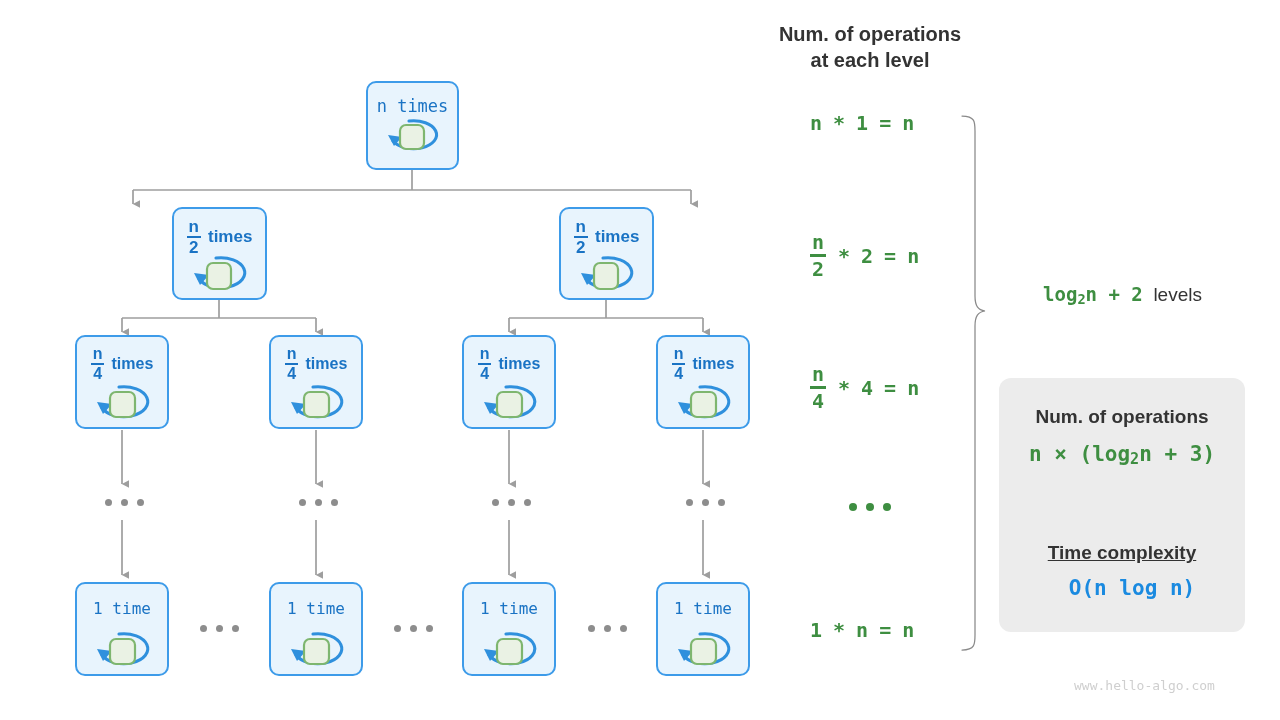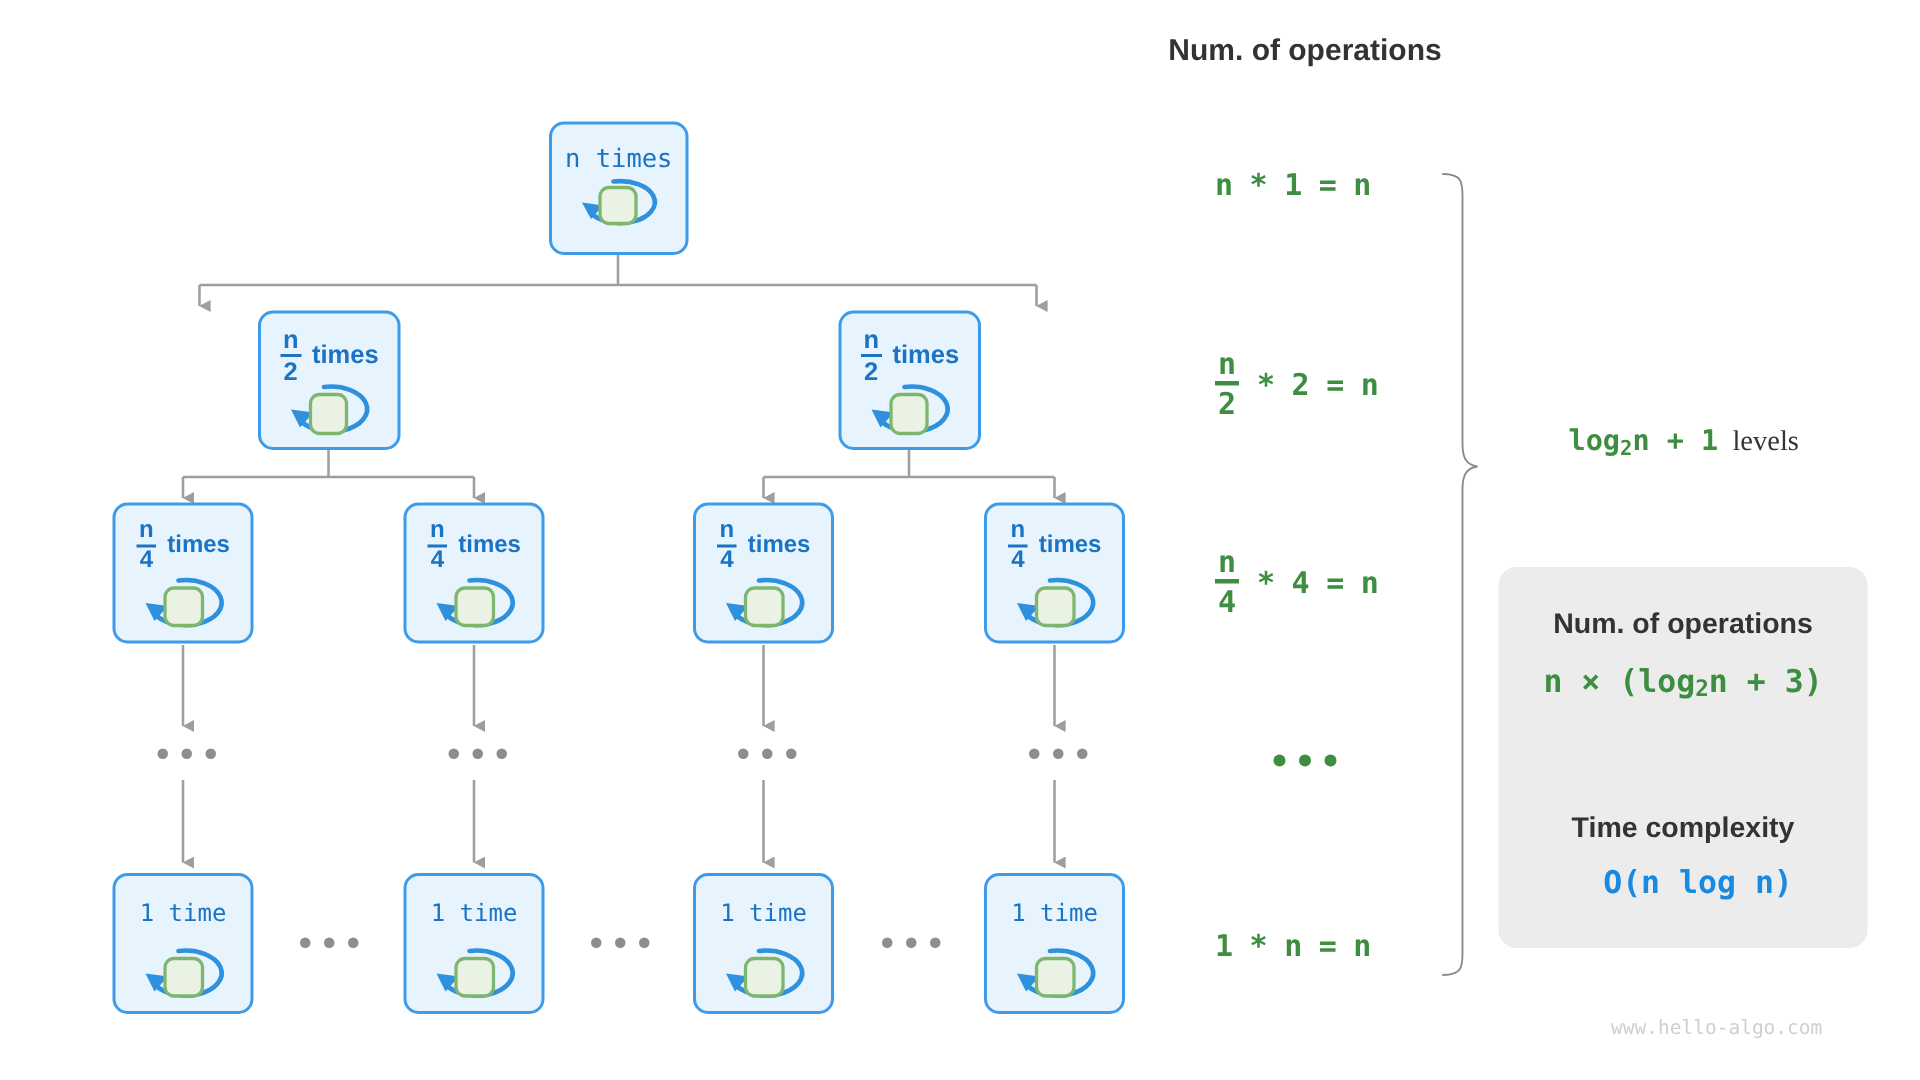--- a/index.html
+++ b/index.html
@@ -91,21 +91,21 @@
     text-align:center;
     line-height:1.3;
     color:#333333;
   }
   .levels-note .m{
     font-family:"DejaVu Sans Mono","Liberation Mono",monospace;
     font-weight:bold;
     color:#3e8e41;
   }
   .levels-note .plain{
-    font-family:Liberation Serif, serif;
+    font-family:Liberation Sans, sans-serif;
     color:#333333;
   }
 
   
   .card{
     position:absolute;
     background:#ececec;
     border-radius:12px;
     box-sizing:border-box;
     display:flex;
@@ -400,20 +400,21 @@
       <i></i>
   </div>
   <div class="dots" style="left:588px;top:625px;">
     <i></i>
       <i></i>
       <i></i>
   </div>
 
   <div class="headline" style="left:750px;top:22px;width:240px;font-size:20px;">
     <div>Num. of operations</div>
+    <div>at each level</div>
   </div>
 
   <div class="formula" style="left:810px;top:111px;font-size:20px;">
     <span>n</span>
     <span style="width:11px;"></span>
     <span>*</span>
     <span style="width:11px;"></span>
     <span>1</span>
     <span style="width:11px;"></span>
     <span>=</span>
@@ -466,27 +467,27 @@
     <span style="width:11px;"></span>
     <span>n</span>
     <span style="width:11px;"></span>
     <span>=</span>
     <span style="width:11px;"></span>
     <span>n</span>
   </div>
 
   <div class="levels-note" style="left:1010px;top:282px;width:225px;font-size:19px;">
     <div>
-      <span class="m"><span>log</span><sub>2</sub><span>n + 1</span></span><span class="plain">&nbsp;&nbsp;</span><span class="plain">levels</span>
+      <span class="m"><span>log</span><sub>2</sub><span>n + 2</span></span><span class="plain">&nbsp;&nbsp;</span><span class="plain">levels</span>
     </div>
   </div>
 
   <div class="card" style="left:999px;top:378px;width:246px;height:254px;padding-top:28px;">
     <div class="ctitle" style="font-size:19px;">Num. of operations</div>
     <div class="cform-green" style="font-size:21px;margin-top:14px;"><span>n × (log</span><sub>2</sub><span>n + 3)</span></div>
     <div style="height:74px;"></div>
-    <div class="ctitle" style="font-size:19px;">Time complexity</div>
+    <div class="ctitle" style="font-size:19px;text-decoration:underline;">Time complexity</div>
     <div class="cform-blue" style="font-size:21px;margin-top:12px;margin-left:20px;">O(n log n)</div>
   </div>
 
   <div class="watermark" style="left:1074px;top:678px;font-size:13px;text-align:center;">www.hello-algo.com</div>
 
 </div>
 
 </body></html>

